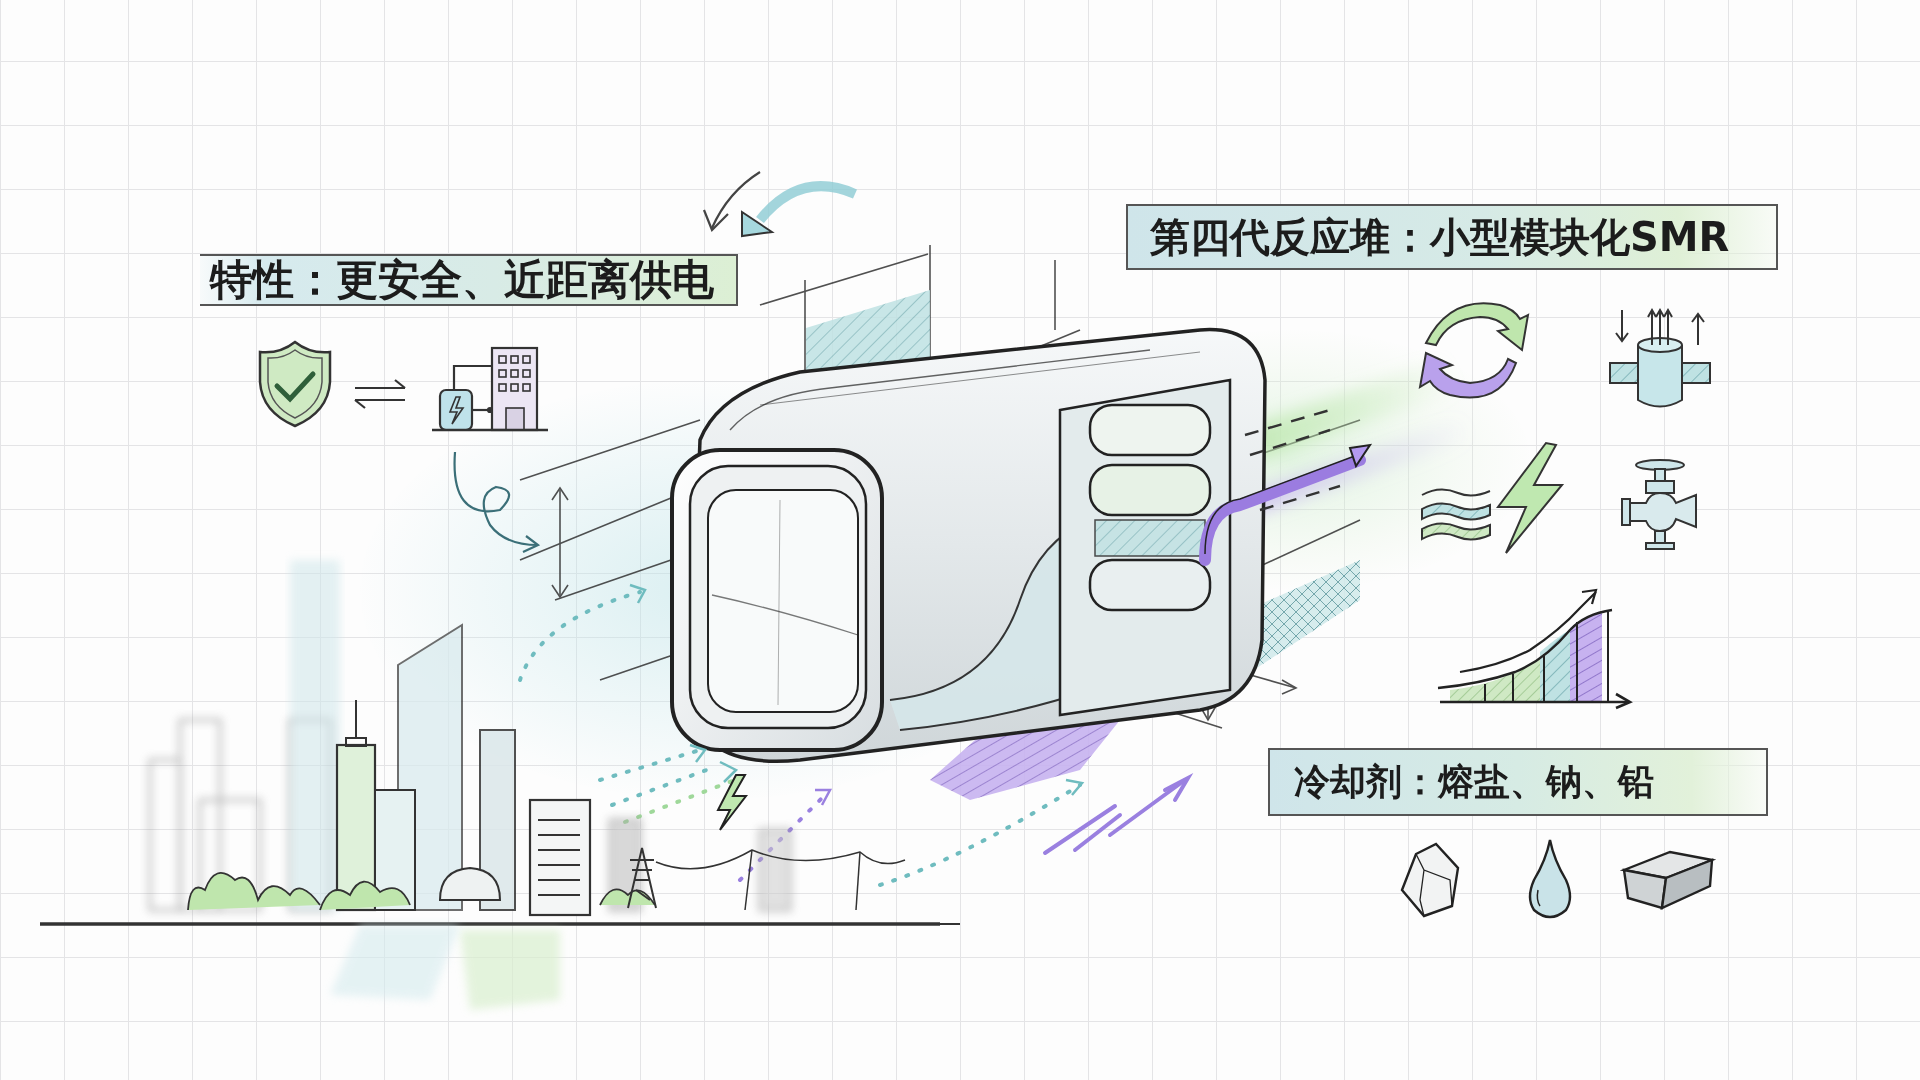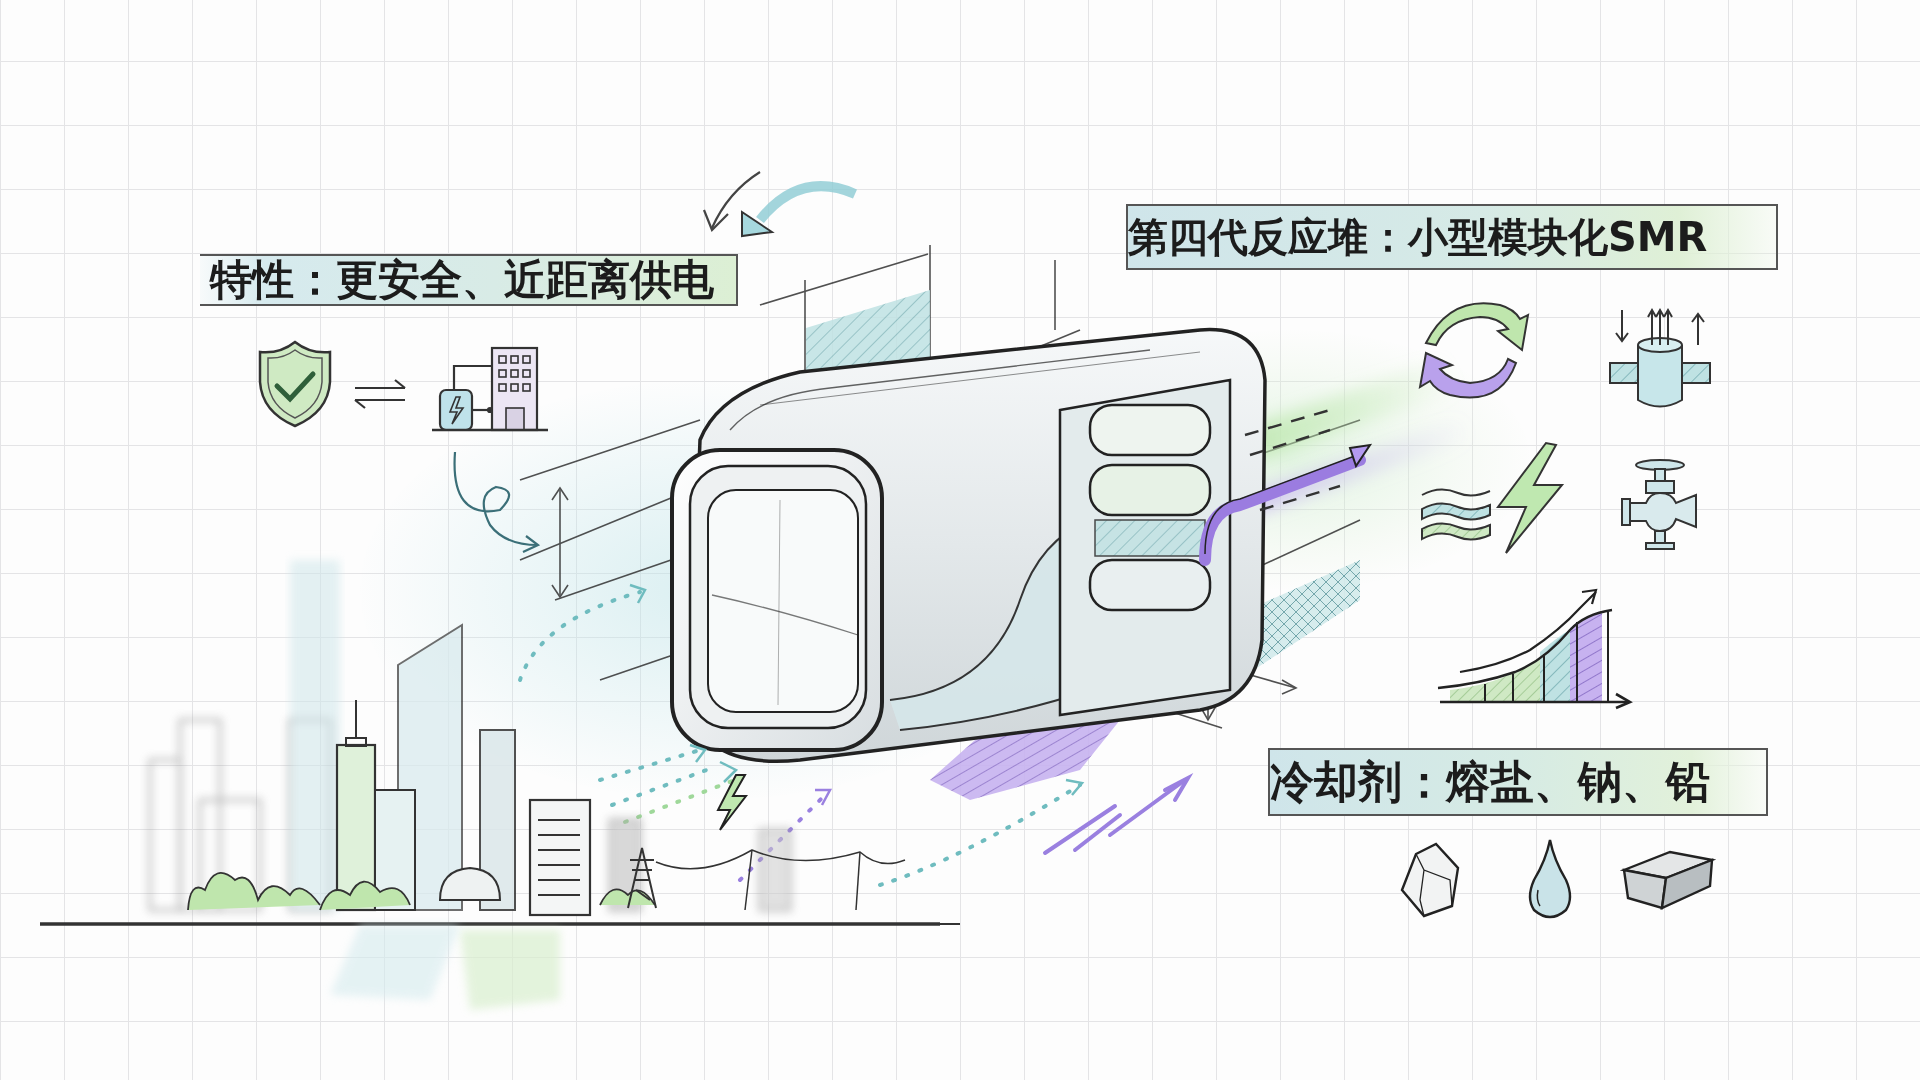--- a/index.html
+++ b/index.html
@@ -27,27 +27,27 @@
       content: ""; position: absolute; background: #666;
     }
     #label-features {
       left: 200px; top: 254px; width: 538px; height: 52px;
       font-size: 42px; padding-left: 10px; box-sizing: border-box;
       background: linear-gradient(to right, rgba(214,234,238,0.15) 0%, #d6eaee 12%, #d8ebe6 55%, #dcefd4 100%);
       border-left: none; border-right: 2px solid #555;
     }
     #label-reactor {
       left: 1126px; top: 204px; width: 652px; height: 66px;
-      font-size: 40px; box-sizing: border-box;
+      font-size: 40px; padding-left: 22px; box-sizing: border-box;
       background: linear-gradient(to right, #cfe5ea 0%, #d6eae6 55%, #dff0d6 85%, rgba(230,244,222,0.2) 100%);
       border-right: 2px solid #555;
     }
     #label-coolant {
       left: 1268px; top: 748px; width: 500px; height: 68px;
-      font-size: 44px; box-sizing: border-box;
+      font-size: 36px; padding-left: 24px; box-sizing: border-box;
       background: linear-gradient(to right, #cfe5ea 0%, #d6ebe4 50%, #e2f1da 85%, rgba(235,246,228,0.2) 100%);
       border-right: 2px solid #555;
     }
     .abs { position: absolute; }
     svg { overflow: visible; }
   </style>
 </head>
 <body>
 
 <div class="abs" style="left:360px;top:380px;width:700px;height:420px;border-radius:50%;background:radial-gradient(ellipse at center, rgba(190,228,232,0.55) 0%, rgba(200,232,236,0.25) 45%, rgba(255,255,255,0) 72%);"></div>

